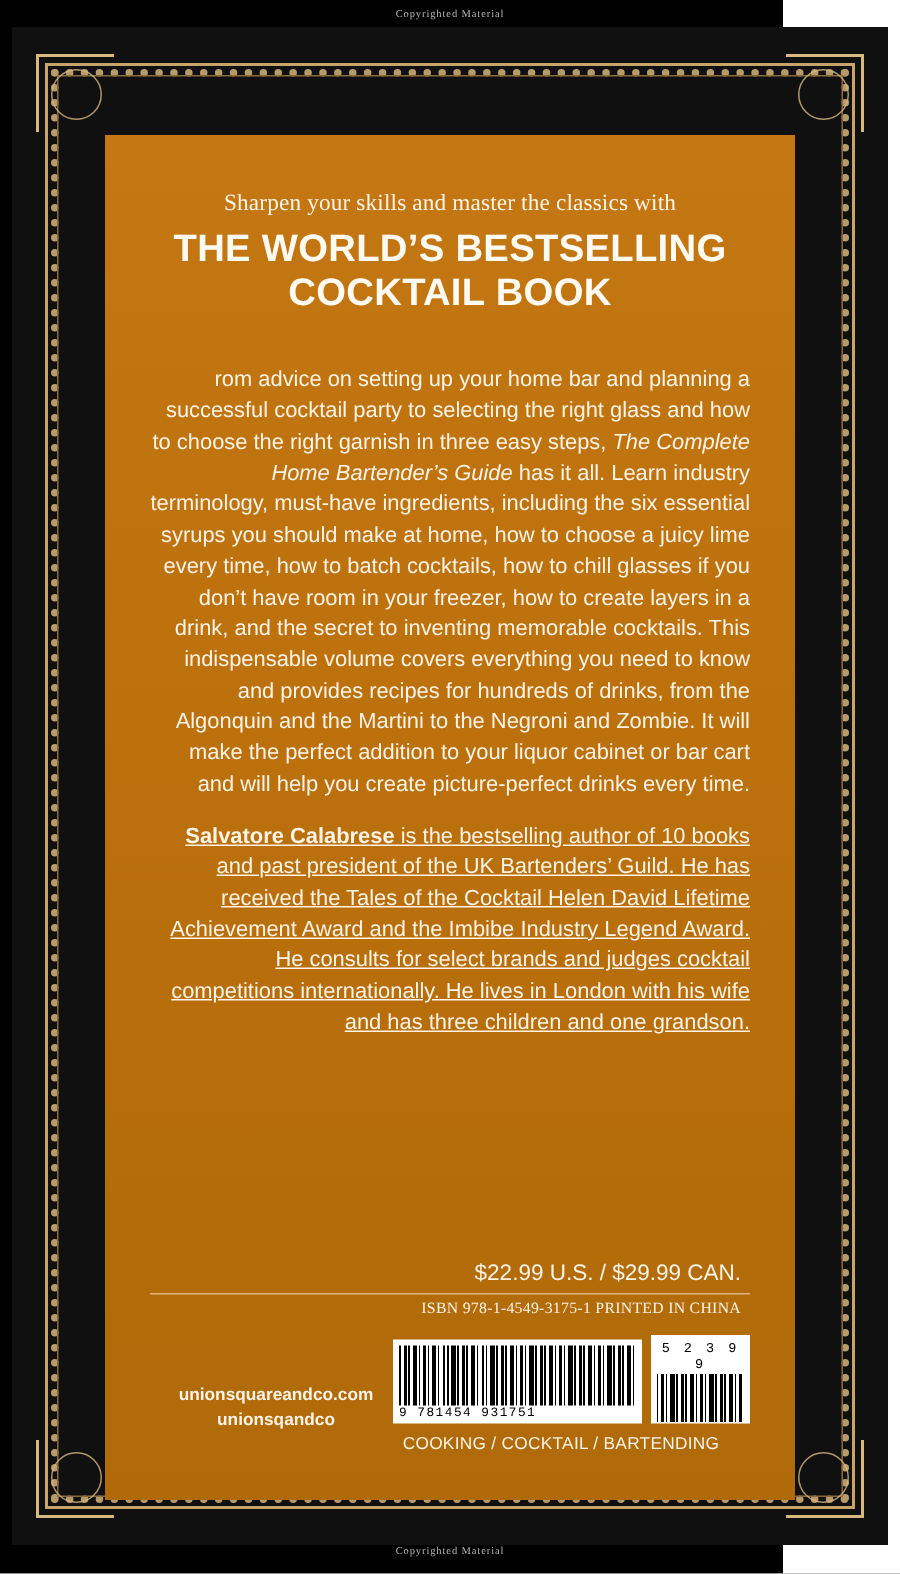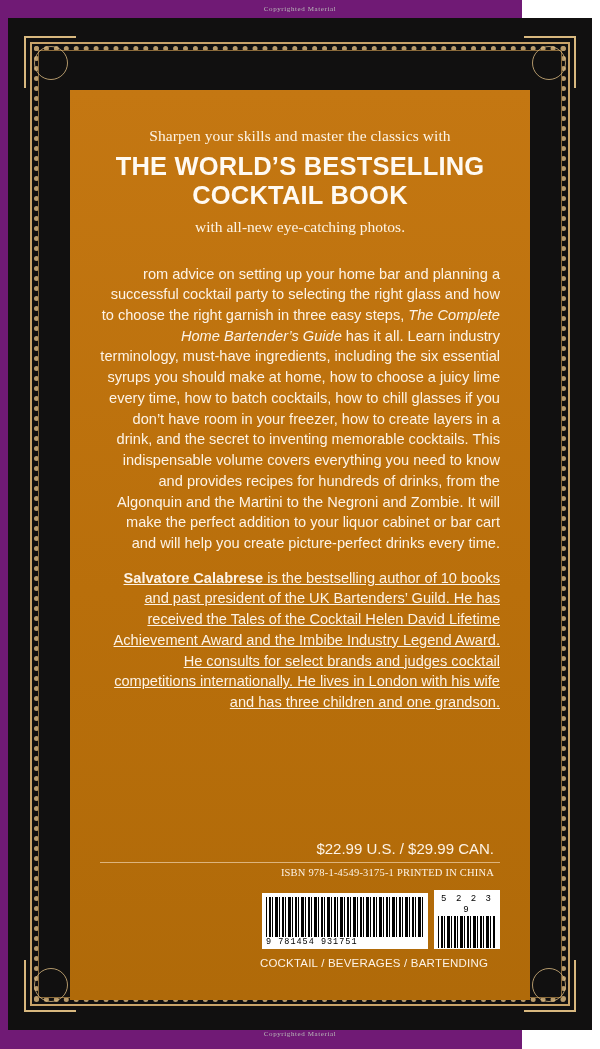--- a/index.html
+++ b/index.html
@@ -12,21 +12,21 @@
     height: 1049px;
     font-family: "Liberation Sans", sans-serif;
     overflow: hidden;
   }
 
   
   .page {
     position: relative;
     width: 522px;
     height: 1049px;
-    background: #701a75;
+    background: #000000;
     box-sizing: border-box;
   }
   .copyright-strip {
     position: absolute;
     left: 0;
     width: 600px;
     height: 14px;
     text-align: center;
     font-size: 7px;
     letter-spacing: 0.6px;
@@ -278,47 +278,50 @@
 
     <div class="panel">
 
       <div class="headline-block">
         <div class="kicker">Sharpen your skills and master the classics with</div>
         <div class="title-main">
           <div>THE WORLD’S BESTSELLING</div>
           <div>COCKTAIL BOOK</div>
         </div>
         <div class="subkicker">
-          <div>with all-new eye-catching photos.</div>
         </div>
       </div>
 
       <div class="body-copy">
         <p class="dropcap-para"><span class="indent"></span><span>rom advice on setting up your home bar and planning a successful cocktail party to selecting the right glass and how to choose the right garnish in three easy steps, </span><em>The Complete Home Bartender’s Guide</em><span> has it all. Learn industry terminology, must-have ingredients, including the six essential syrups you should make at home, how to choose a juicy lime every time, how to batch cocktails, how to chill glasses if you don’t have room in your freezer, how to create layers in a drink, and the secret to inventing memorable cocktails. This indispensable volume covers everything you need to know and provides recipes for hundreds of drinks, from the Algonquin and the Martini to the Negroni and Zombie. It will make the perfect addition to your liquor cabinet or bar cart and will help you create picture-perfect drinks every time.</span></p>
         <p><span class="author-name">Salvatore Calabrese</span><span> is the bestselling author of 10 books and past president of the UK Bartenders’ Guild. He has received the Tales of the Cocktail Helen David Lifetime Achievement Award and the Imbibe Industry Legend Award. He consults for select brands and judges cocktail competitions internationally. He lives in London with his wife and has three children and one grandson.</span></p>
       </div>
 
       <div class="footer-area">
         <div class="price-line">$22.99 U.S. / $29.99 CAN.</div>
         <div class="isbn-line">ISBN 978-1-4549-3175-1  PRINTED IN CHINA</div>
 
         <div class="bottom-row">
+          <div class="publisher">
+            <div>unionsquareandco.com</div>
+            <div>unionsqandco</div>
+          </div>
 
           <div class="barcode-wrap">
             <div class="barcode-row">
               <div class="barcode main">
                 <div class="bars"></div>
                 <div class="digits">9 781454 931751</div>
               </div>
               <div class="barcode addon">
-                <div class="addon-top">5 2 2 3 9</div>
+                <div class="addon-top">5 2 3 9 9</div>
                 <div class="bars"></div>
               </div>
             </div>
-            <div class="category-line">COCKTAIL / BEVERAGES / BARTENDING</div>
+            <div class="category-line">COOKING / COCKTAIL / BARTENDING</div>
           </div>
         </div>
       </div>
 
     </div>
   </div>
 
   <div class="copyright-strip copyright-bottom">Copyrighted Material</div>
 </div>
 

